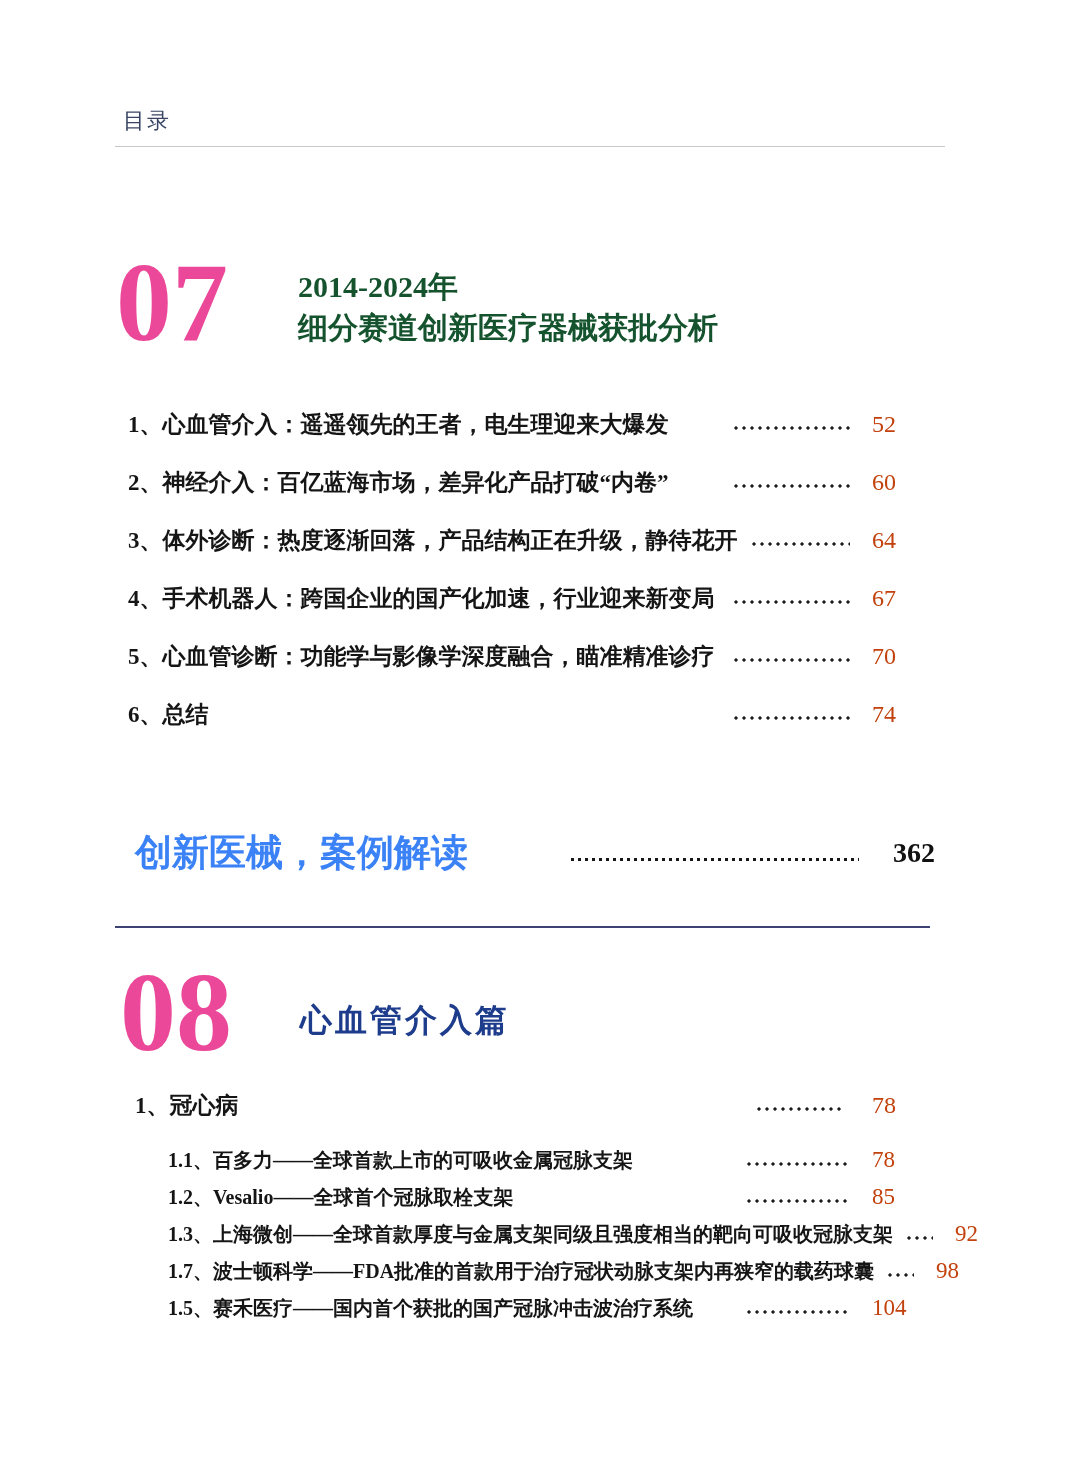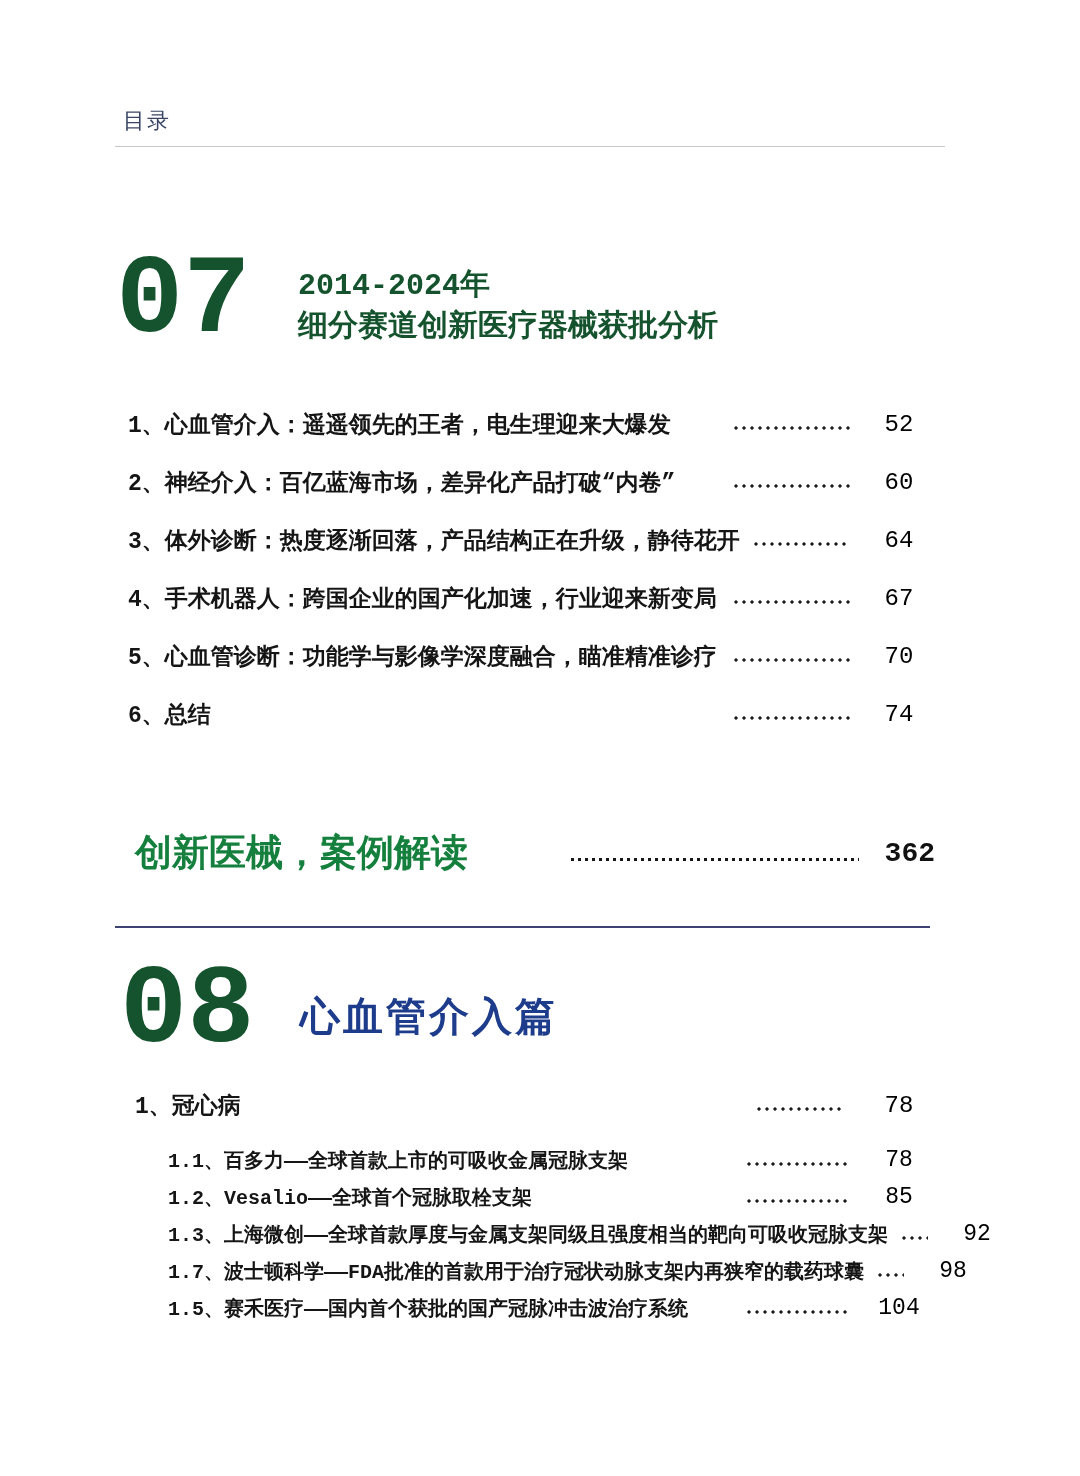--- a/index.html
+++ b/index.html
@@ -1,52 +1,52 @@
 <!DOCTYPE html>
 <html><head>
 <meta charset="utf-8">
 <style>
   html,body { margin:0; padding:0; background:#e9e9e9; }
   .page {
     position:relative;
     width:1080px; height:1476px;
     margin:0 auto;
     background:#ffffff;
-    font-family:Liberation Mono, monospace;
+    font-family:Liberation Serif, serif;
     overflow:hidden;
   }
 
   
   .page-header {
     position:absolute; left:123px; top:106px;
     font-size:22px; color:#3a4563; letter-spacing:2px;
   }
   .header-rule {
     position:absolute; left:115px; top:146px;
     width:830px; height:1px; background:#c8c8c8;
   }
 
   
   .chapter-number {
     position:absolute;
     font-size:112px; line-height:112px; font-weight:700;
-    color:#14532d;
+    color:#ec4899;
   }
   .num-07 { left:116px; top:246px; }
   .num-08 { left:120px; top:956px; }
 
   .chapter-title-07 {
     position:absolute; left:298px; top:266px;
     color:#14532d; font-weight:700;
     font-size:30px; line-height:41px;
   }
   .chapter-title-08 {
     position:absolute; left:300px; top:1000px;
     color:#1e3c8c; font-weight:700;
-    font-size:40px; line-height:40px; letter-spacing:3px;
+    font-size:32px; line-height:40px; letter-spacing:3px;
   }
 
   
   .toc-list { position:absolute; }
   .list-07 { left:128px; top:388px; width:798px;margin-top:20px; }
   .list-08 { left:135px; top:1090px; width:791px; }
 
   .toc-row {
     display:flex; align-items:center;
     font-weight:700; color:#151515;
@@ -63,33 +63,33 @@
 
   .leader {
     flex:1 1 auto; min-width:28px; height:6px;
     margin:0 22px 0 12px;
     background-image:radial-gradient(circle,#1c1c1c 1.5px,transparent 1.7px);
     background-size:8px 6px; background-repeat:repeat-x;
     background-position:0 center;
     align-self:center; margin-top:8px;
   }
   .toc-page {
-    flex:0 0 54px; text-align:center;
-    font-weight:400; font-size:24px; color:#000000;
+    flex:0 0 54px; text-align:left;
+    font-weight:400; font-size:24px; color:#c2410c;
   }
   .list-08 .level2 .toc-page { font-size:23px; }
 
   
   .case-row {
     position:absolute; left:135px; top:828px; width:800px;
     display:flex; align-items:center; white-space:nowrap;
   }
   .case-title {
     flex:0 0 auto; min-width:420px;
-    font-size:37px; font-weight:700; color:#15803d;
+    font-size:37px; font-weight:700; color:#3b82f6;
   }
   .leader-big {
     flex:1 1 auto; min-width:30px; height:7px;
     margin:0 6px 0 14px; margin-top:12px;
     background-image:radial-gradient(circle,#161616 1.7px,transparent 1.9px);
     background-size:7px 7px; background-repeat:repeat-x;
     background-position:0 center; align-self:center;
   }
   .case-page {
     flex:0 0 70px; text-align:right;

